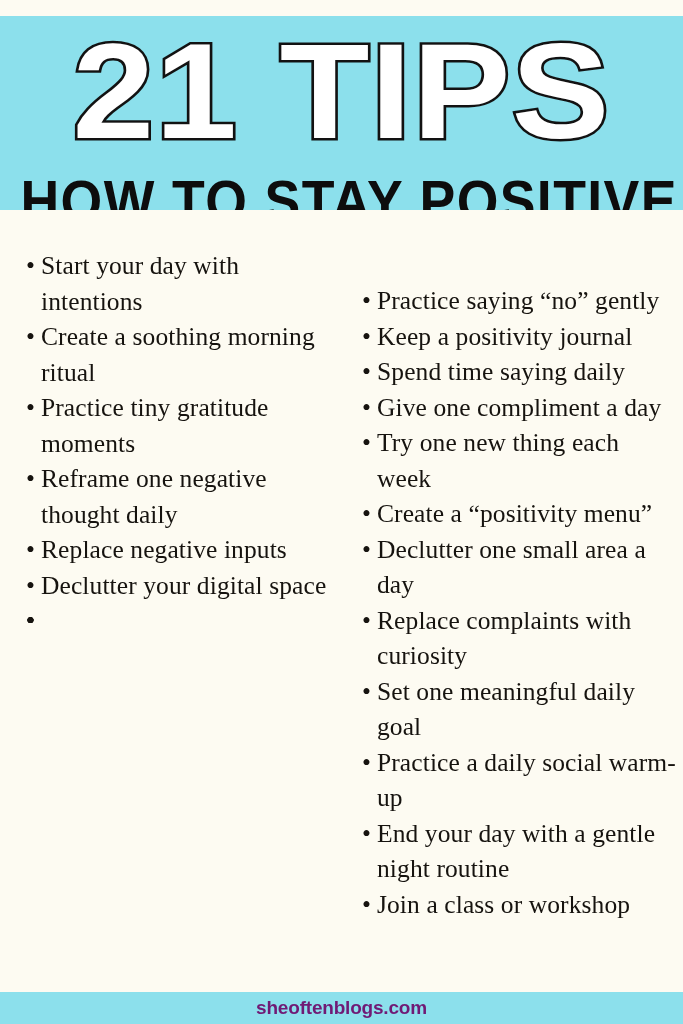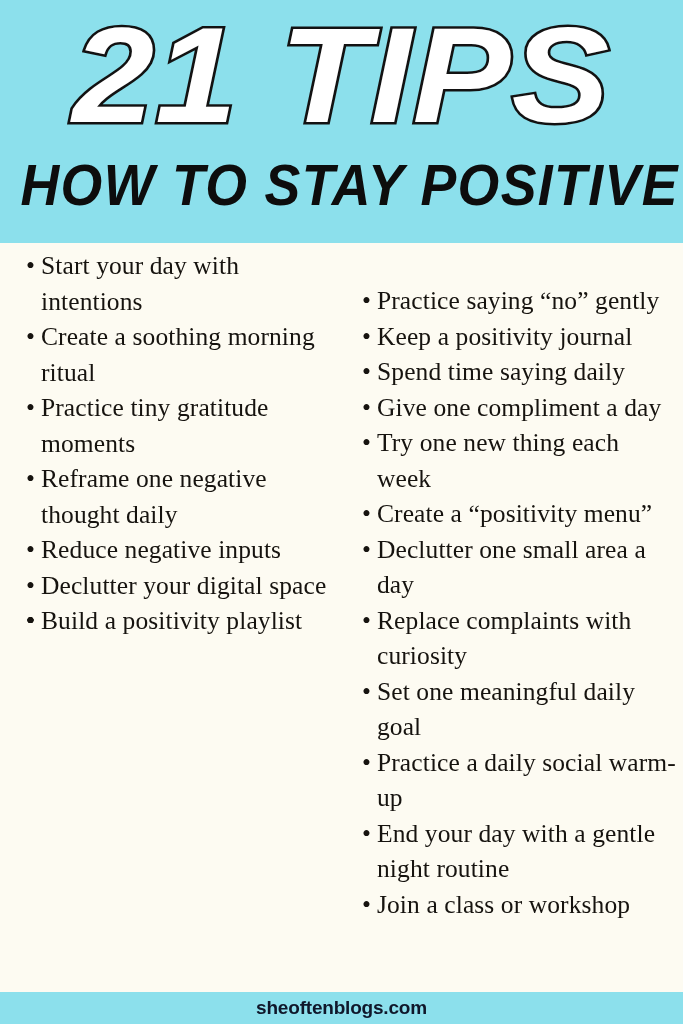--- a/index.html
+++ b/index.html
@@ -18,26 +18,25 @@
     width: 683px;
     height: 1024px;
     background: #FDFBF2;
     overflow: hidden;
   }
 
   
   .header-band {
     position: absolute;
     left: 0;
-    top: 0;
+    top: 16px;
     width: 683px;
-    height: 243px;
+    height: 194px;
     background: #8CE0EC;
     overflow: hidden;
-    font-style: italic;
   }
   .title-main {
     position: absolute;
     left: 0;
     top: 2px;
     width: 683px;
     text-align: center;
     font-family: "Liberation Sans", "DejaVu Sans", sans-serif;
     font-weight: 700;
     font-size: 136px;
@@ -133,46 +132,46 @@
     left: 0;
     top: 0;
     width: 683px;
     height: 32px;
     line-height: 32px;
     text-align: center;
     font-family: "Liberation Sans", "DejaVu Sans", sans-serif;
     font-weight: 700;
     font-size: 19px;
     letter-spacing: -0.2px;
-    color: #0f172a;
+    color: #701a75;
   }
 </style>
 </head>
 <body>
 
 <div class="pin">
 
   <div class="header-band">
     <div class="title-main">21 TIPS</div>
     <div class="title-sub">HOW TO STAY POSITIVE</div>
   </div>
 
   <div class="columns">
     <div class="col col-left">
       <ul class="tips" id="list-left">
           <li><span class="bullet">•</span><span>Start your day with intentions</span></li>
           <li><span class="bullet">•</span><span>Create a soothing morning ritual</span></li>
           <li><span class="bullet">•</span><span>Practice tiny gratitude moments</span></li>
           <li><span class="bullet">•</span><span>Reframe one negative thought daily</span></li>
-          <li><span class="bullet">•</span><span>Reduce negative inputs</span></li>
+          <li><span class="bullet">•</span><span>Replace negative inputs</span></li>
           <li><span class="bullet">•</span><span>Declutter your digital space</span></li>
           <li><span class="bullet">•</span></li>
           <li><span class="bullet">•</span></li>
           <li><span class="bullet">•</span></li>
-          <li><span class="bullet">•</span><span>Build a positivity playlist</span></li>
+          <li><span class="bullet">•</span></li>
         </ul>
     </div>
     <div class="col col-right">
       <ul class="tips" id="list-right">
           <li><span class="bullet">•</span><span>Practice saying “no” gently</span></li>
           <li><span class="bullet">•</span><span>Keep a positivity journal</span></li>
           <li><span class="bullet">•</span><span>Spend time saying daily</span></li>
           <li><span class="bullet">•</span><span>Give one compliment a day</span></li>
           <li><span class="bullet">•</span><span>Try one new thing each week</span></li>
           <li><span class="bullet">•</span><span>Create a “positivity menu”</span></li>

